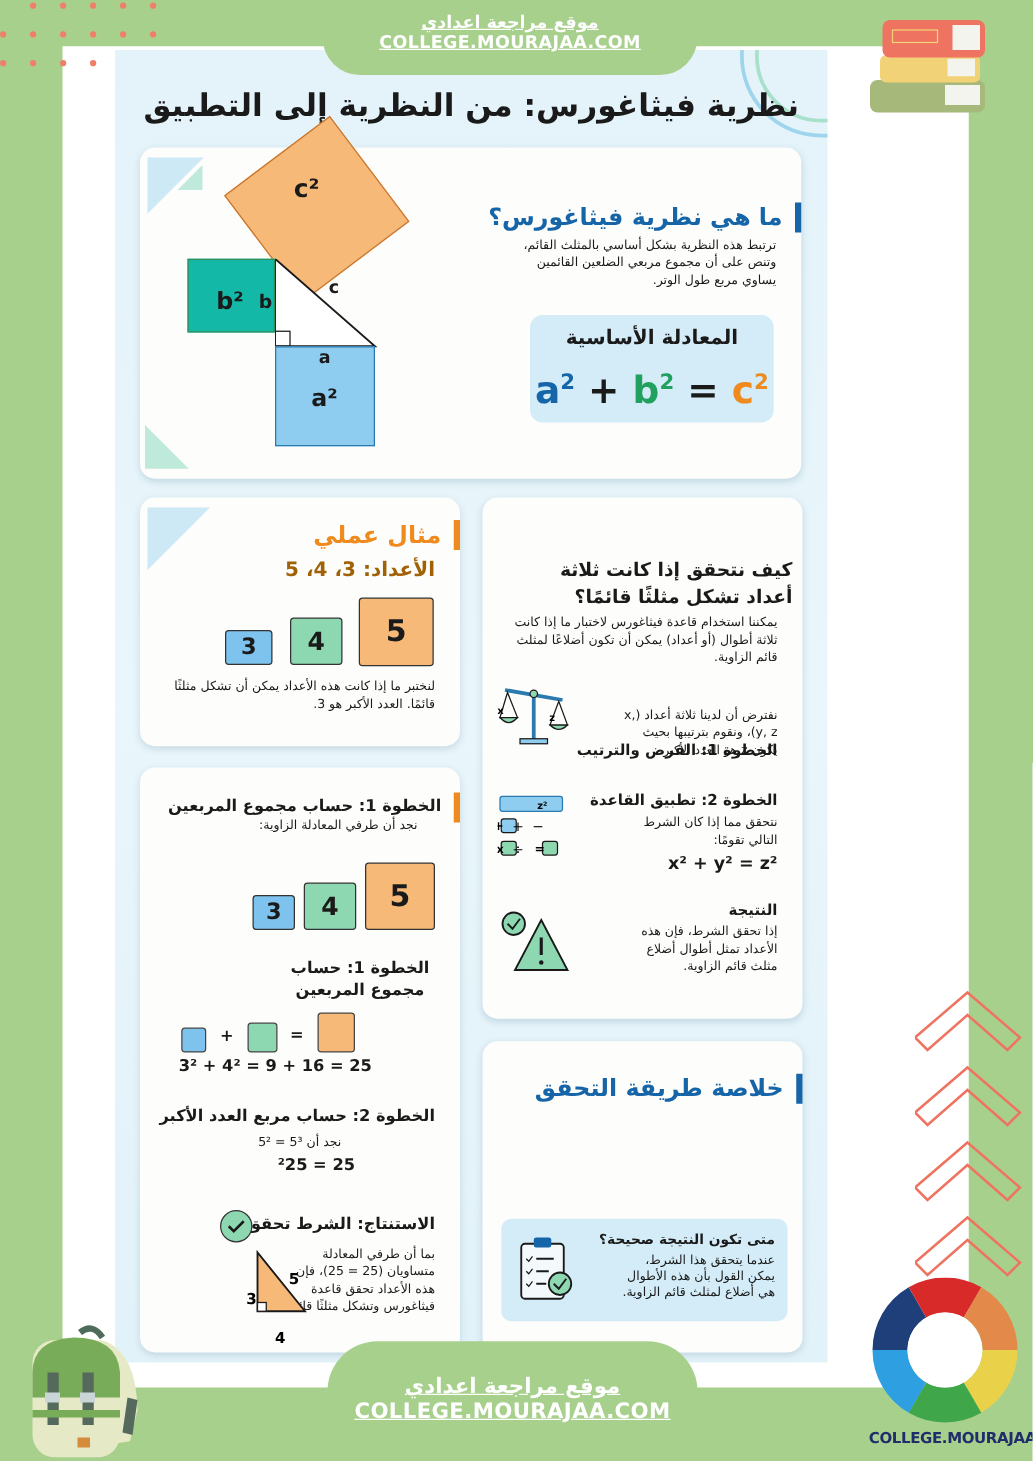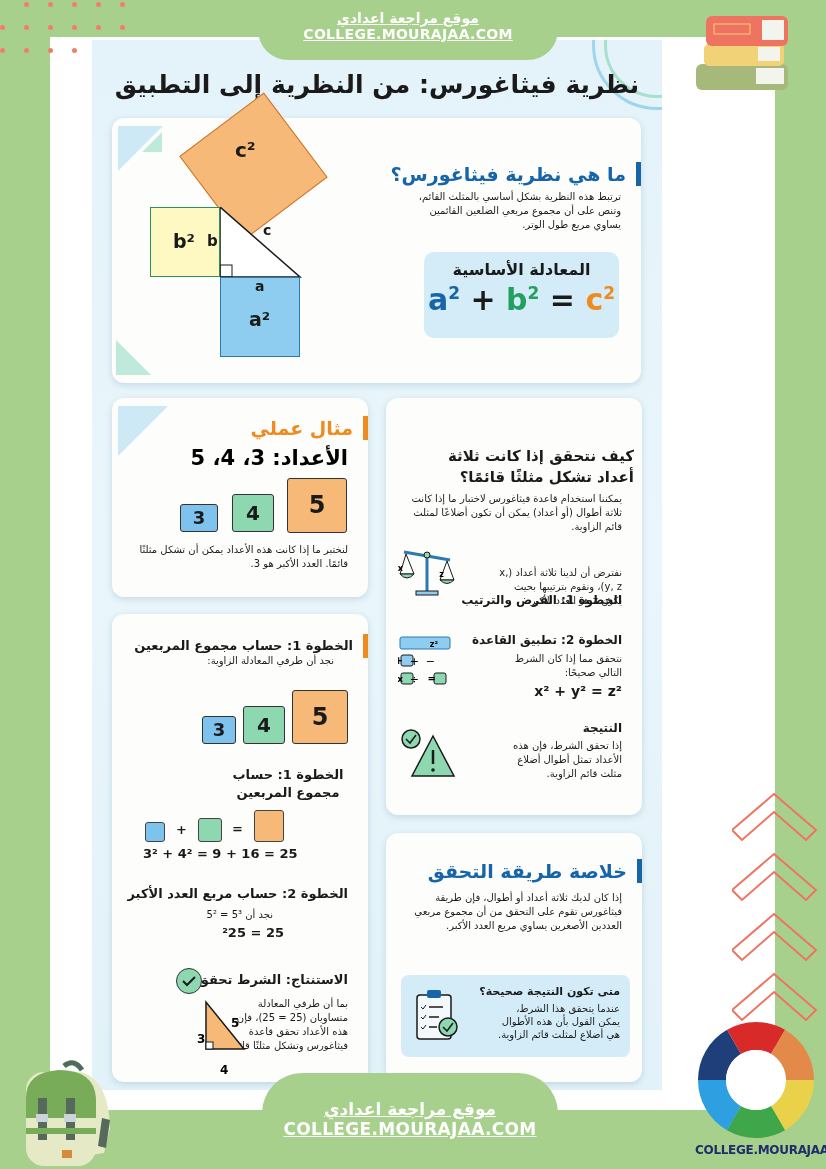--- a/index.html
+++ b/index.html
@@ -27,34 +27,34 @@
 
   .card { position: absolute; background: #fdfdfb; border-radius: 12px; box-shadow: 0 2px 6px rgba(90,130,160,0.25); direction: rtl; }
   .card-title { font-weight: bold; font-size: 19px; padding-right: 10px; border-right: 5px solid; line-height: 24px; }
 
   .deco-tri { position: absolute; width: 0; height: 0; }
 
   
   .card-top { left: 20px; top: 78px; width: 529px; height: 265px; }
   .diagram { position: absolute; left: 38px; top: 0; width: 200px; height: 250px; direction: ltr; }
   .sq { position: absolute; border: 1.5px solid; font-weight: bold; color: #1a1a1a; }
-  .sq-b { left: 0; top: 89px; width: 70px; height: 70px; background: #fef9c3; border-color: #2f8f58; }
+  .sq-b { left: 0; top: 89px; width: 70px; height: 59px; background: #14b8a6; border-color: #2f8f58; }
   .sq-a { left: 70px; top: 159px; width: 80px; height: 80px; background: #8ecdf0; border-color: #2a7ab0; }
   .sq-c { left: 93px; top: 17px; width: 106px; height: 106px; background: #f7b977; border-color: #c8762f; transform: rotate(-37deg); transform-origin: 0 100%; }
   .what-title { position: absolute; right: 0; top: 44px; color: #1565a8; border-color: #1565a8; font-size: 19px; }
   .what-text { position: absolute; right: 20px; top: 72px; width: 220px; font-size: 10px; line-height: 14px; color: #1a1a1a; text-align: right; }
   .eq-box { position: absolute; right: 22px; top: 134px; width: 195px; height: 86px; background: #d3ecf7; border-radius: 10px; text-align: center; }
   .eq-label { font-size: 16px; font-weight: bold; margin-top: 8px; color: #1a1a1a; }
-  .eq-formula { direction: ltr; font-size: 30px; font-weight: bold; margin-top: 3px; }
+  .eq-formula { direction: ltr; font-size: 30px; font-weight: bold; margin-top: 16px; }
   .eq-formula sup { font-size: 17px; }
 
   
   .card-ex { left: 20px; top: 358px; width: 256px; height: 199px; }
   .ex-title { position: absolute; right: 0; top: 18px; color: #ef8a1e; border-color: #ef8a1e; }
-  .ex-nums { position: absolute; right: 20px; top: 48px; font-size: 21px; font-weight: bold; color: #000000; }
+  .ex-nums { position: absolute; right: 20px; top: 48px; font-size: 16px; font-weight: bold; color: #a16207; }
   .nbox { position: absolute; border: 1.5px solid #333; border-radius: 3px; font-weight: bold; color: #1a1a1a; text-align: center; direction: ltr; }
   .nbox.n3 { background: #7dc3ee; }
   .nbox.n4 { background: #8dd8b0; }
   .nbox.n5 { background: #f7b977; }
   .ex-text { position: absolute; right: 20px; top: 145px; width: 225px; font-size: 10px; line-height: 14px; text-align: right; color: #1a1a1a; }
 
   
   .card-steps { left: 20px; top: 574px; width: 256px; height: 468px; }
   .st-title { position: absolute; right: 0; top: 20px; font-size: 13px; border-color: #ef8a1e; color: #1a1a1a; }
   .st-sub { position: absolute; right: 34px; top: 41px; font-size: 10px; color: #1a1a1a; }
@@ -214,21 +214,21 @@
       <circle cx="29" cy="11" r="3" fill="#8dd8b0" stroke="#1a1a1a"></circle>
       <path d="M2 30 L8 10 L16 30 Z" fill="none" stroke="#1a1a1a"></path>
       <path d="M2 30 Q9 38 16 30 Z" fill="#8dd8b0" stroke="#1a1a1a"></path>
       <text x="5" y="27" font-size="8" font-weight="bold">x</text>
       <path d="M42 36 L49 17 L56 36 Z" fill="none" stroke="#1a1a1a"></path>
       <path d="M42 36 Q49 43 56 36 Z" fill="#8dd8b0" stroke="#1a1a1a"></path>
       <text x="46" y="33" font-size="8" font-weight="bold">z</text>
     </svg>
 
     <div class="step-h" style="top:235px;">الخطوة 2: تطبيق القاعدة</div>
-    <div class="step-t" style="top:254px;">نتحقق مما إذا كان الشرط التالي صحيحًا:</div>
+    <div class="step-t" style="top:254px;">نتحقق مما إذا كان الشرط التالي تقومًا:</div>
     <div class="step-formula" style="top:285px;">x² + y² = z²</div>
     <svg class="icon-svg" style="left:12px;top:237px;" width="56" height="56" viewBox="0 0 56 56">
       <rect x="2" y="2" width="50" height="12" rx="2" fill="#8ecdf0" stroke="#2a7ab0"></rect>
       <text x="40" y="12" font-size="8" font-weight="bold">z²</text>
       <rect x="3" y="20" width="12" height="11" rx="2" fill="#8ecdf0" stroke="#1a1a1a"></rect>
       <text x="5" y="29" font-size="10" font-weight="bold">+</text>
       <text x="21" y="30" font-size="11">+</text>
       <text x="37" y="30" font-size="11">−</text>
       <rect x="3" y="38" width="12" height="11" rx="2" fill="#8dd8b0" stroke="#1a1a1a"></rect>
       <text x="5" y="47" font-size="9" font-weight="bold">x</text>
@@ -243,21 +243,20 @@
       <polygon points="33,10 54,50 12,50" fill="#8dd8b0" stroke="#1a1a1a" stroke-width="1.5"></polygon>
       <line x1="33" y1="24" x2="33" y2="38" stroke="#1a1a1a" stroke-width="2.5"></line>
       <circle cx="33" cy="44" r="1.8" fill="#1a1a1a"></circle>
       <circle cx="11" cy="13" r="9" fill="#8dd8b0" stroke="#1a1a1a" stroke-width="1.5"></circle>
       <polyline points="6,13 10,17 16,9" fill="none" stroke="#1a1a1a" stroke-width="1.5"></polyline>
     </svg>
   </div>
 
   <div class="card card-sum">
     <div class="card-title sum-title">خلاصة طريقة التحقق</div>
-    <div class="sum-text">إذا كان لديك ثلاثة أعداد أو أطوال، فإن طريقة فيثاغورس تقوم على التحقق من أن مجموع مربعي العددين الأصغرين يساوي مربع العدد الأكبر.</div>
     <div class="sum-box">
       <div class="sum-box-h">متى تكون النتيجة صحيحة؟</div>
       <div class="sum-box-t">عندما يتحقق هذا الشرط، يمكن القول بأن هذه الأطوال هي أضلاع لمثلث قائم الزاوية.</div>
       <svg style="position:absolute;left:12px;top:12px;" width="48" height="58" viewBox="0 0 48 58">
         <rect x="4" y="8" width="34" height="44" rx="3" fill="#f4f9fb" stroke="#1a1a1a" stroke-width="1.5"></rect>
         <rect x="14" y="3" width="14" height="8" rx="2" fill="#1565a8"></rect>
         <polyline points="8,20 10,22 13,18" fill="none" stroke="#1a1a1a"></polyline>
           <line x1="16" y1="20" x2="30" y2="20" stroke="#1a1a1a" stroke-width="1.5"></line>
         <polyline points="8,30 10,32 13,28" fill="none" stroke="#1a1a1a"></polyline>
           <line x1="16" y1="30" x2="26" y2="30" stroke="#1a1a1a" stroke-width="1.5"></line>

